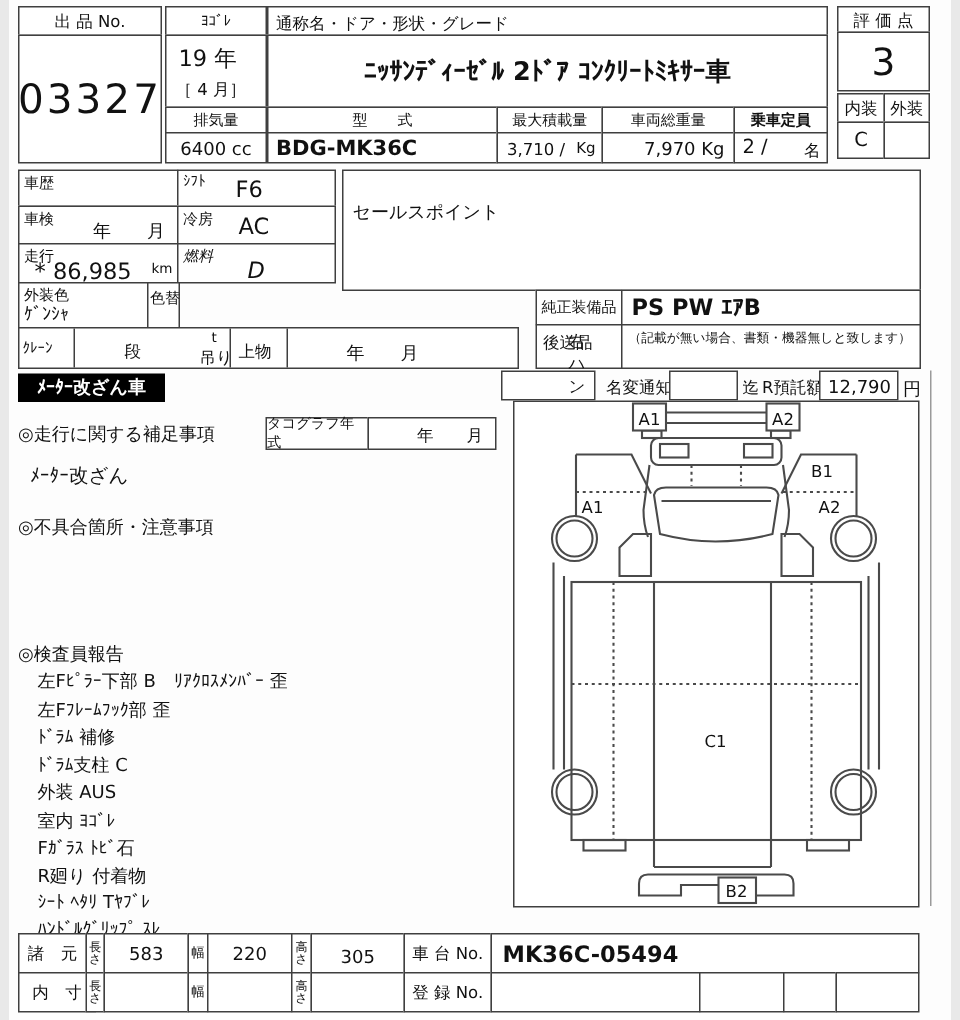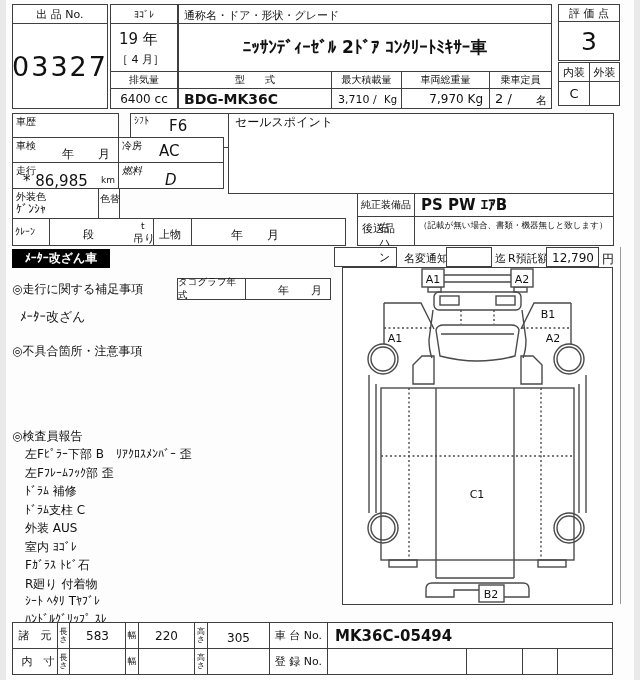--- a/index.html
+++ b/index.html
@@ -63,21 +63,21 @@
     <span class="t" style="right:4px;top:5px;font-size:10px;">Kg</span>
   </div>
 
   <div class="b cl" style="left:401px;top:71px;width:89px;height:18px;font-size:10px;">
       <span>車両総重量</span>
     </div>
   <div class="b" style="left:401px;top:88px;width:89px;height:21px;">
     <span class="t" style="right:6px;top:3px;font-size:12px;">7,970 Kg</span>
   </div>
 
-  <div class="b cl" style="left:489px;top:71px;width:63px;height:18px;font-size:10px;">
+  <div class="b cl" style="left:489px;top:71px;width:63px;height:18px;font-size:10px;font-weight:bold;">
       <span>乗車定員</span>
     </div>
   <div class="b" style="left:489px;top:88px;width:63px;height:21px;">
     <span class="t" style="left:5px;top:2px;font-size:13px;">2 /</span>
     <span class="t" style="right:4px;top:4px;font-size:11px;">名</span>
   </div>
 
   <div class="b cl" style="left:558px;top:4px;width:62px;height:18px;font-size:11px;">
       <span>評 価 点</span>
     </div>
@@ -93,21 +93,21 @@
   <div class="b cl" style="left:558px;top:81px;width:32px;height:25px;font-size:13px;">
       <span>C</span>
     </div>
   <div class="b cl" style="left:589px;top:81px;width:31px;height:25px;font-size:13px;">
       <span></span>
     </div>
 
   <div class="b" style="left:12px;top:113px;width:107px;height:25px;">
     <span class="corner">車歴</span>
   </div>
-  <div class="b" style="left:130px;top:113px;width:106px;height:35px;">
+  <div class="b" style="left:118px;top:113px;width:106px;height:35px;">
     <span class="corner">ｼﾌﾄ</span>
     <span class="t" style="left:38px;top:3px;font-size:15px;">F6</span>
   </div>
 
   <div class="b" style="left:12px;top:137px;width:107px;height:26px;">
     <span class="corner">車検</span>
     <span class="t" style="right:8px;top:8px;font-size:12px;">年　　月</span>
   </div>
   <div class="b" style="left:118px;top:137px;width:106px;height:26px;">
     <span class="corner">冷房</span>
@@ -138,21 +138,21 @@
     <span class="t" style="left:70px;top:8px;font-size:11px;">段</span>
     <span class="t" style="left:128px;top:2px;font-size:9px;">t</span>
     <span class="t" style="left:120px;top:12px;font-size:11px;">吊り</span>
     <span class="t" style="left:140px;top:0;width:1px;height:26px;background:#3f3f3f;"></span>
     <span class="t" style="left:146px;top:8px;font-size:11px;">上物</span>
     <span class="t" style="left:178px;top:0;width:1px;height:26px;background:#3f3f3f;"></span>
     <span class="t" style="left:218px;top:8px;font-size:12px;">年　　月</span>
   </div>
 
   <div class="b" style="left:228px;top:113px;width:386px;height:81px;">
-    <span class="t" style="left:6px;top:0;font-size:12px;">セールスポイント</span>
+    <span class="t" style="left:6px;top:19px;font-size:12px;">セールスポイント</span>
   </div>
   <div class="b cl" style="left:357px;top:193px;width:58px;height:24px;font-size:10px;">
       <span>純正装備品</span>
     </div>
   <div class="b" style="left:414px;top:193px;width:200px;height:24px;">
     <span class="t" style="left:6px;top:2px;font-size:15px;font-weight:bold;">PS PW ｴｱB</span>
   </div>
   <div class="b" style="left:357px;top:216px;width:58px;height:30px;">
     <span class="t" style="left:4px;top:4px;font-size:11px;">後送品</span>
   </div>

